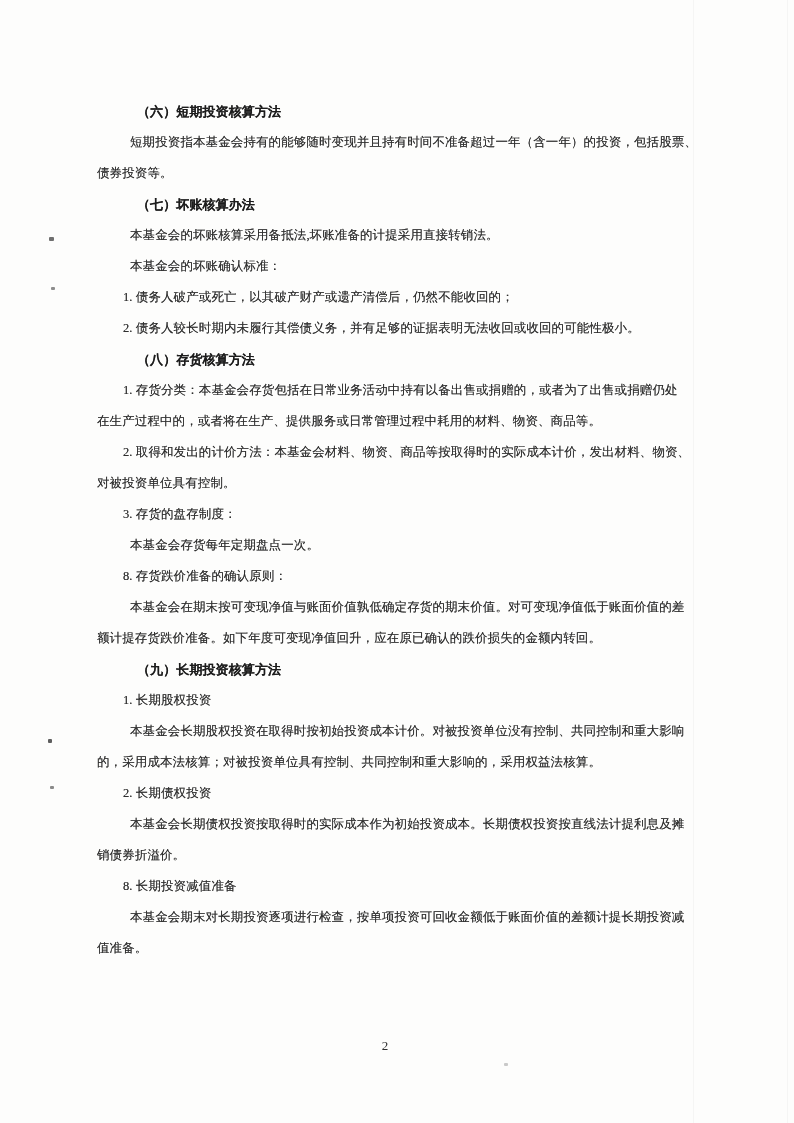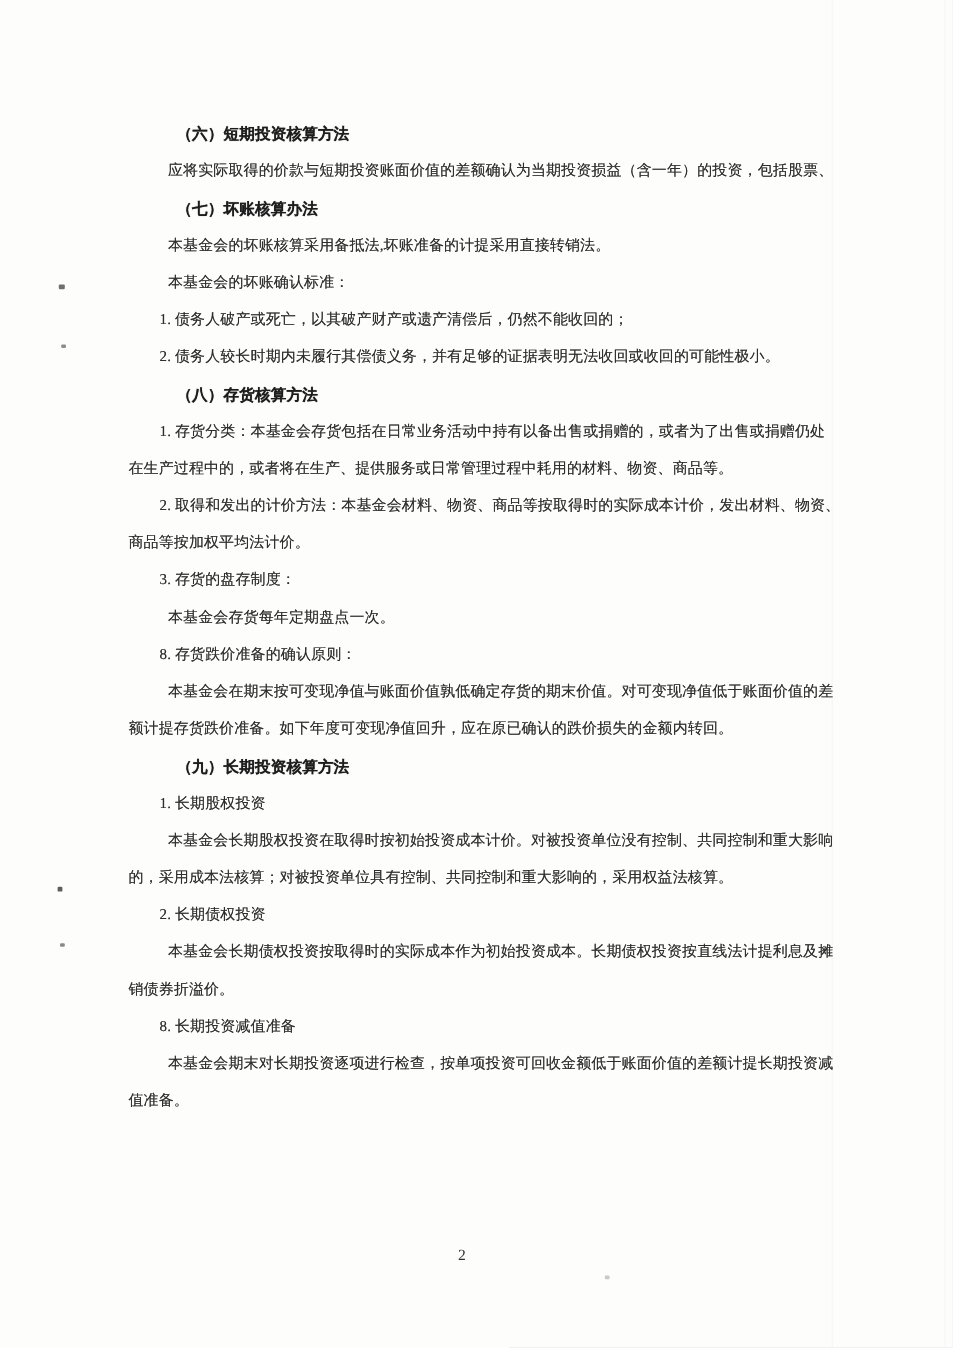--- a/index.html
+++ b/index.html
@@ -21,21 +21,21 @@
   .streak {
     position: absolute;
     top: 0;
     bottom: 0;
     width: 1px;
     background: rgba(90, 90, 90, 0.05);
   }
   .content {
     position: absolute;
     top: 96px;
-    left: 107px;
+    left: 97px;
     width: 640px;
   }
   .block { margin: 0; padding: 0; }
   .line {
     display: block;
     line-height: 31px;
     height: 31px;
     font-size: 12.5px;
     letter-spacing: 0.1px;
     white-space: nowrap;
@@ -73,21 +73,22 @@
 <div class="page">
 
   <div class="streak" style="left: 693px;"></div>
   <div class="streak" style="left: 787px;"></div>
 
   <div class="content" id="content">
       <div class="block heading">
         <span class="line first">（六）短期投资核算方法</span>
       </div>
       <div class="block body">
-        <span class="line first">应将实际取得的价款与短期投资账面价值的差额确认为当期投资损益（含一年）的投资，包括股票、</span>
+        <span class="line first">短期投资指本基金会持有的能够随时变现并且持有时间不准备超过一年（含一年）的投资，包括股票、</span>
+        <span class="line">债券投资等。</span>
       </div>
       <div class="block heading">
         <span class="line first">（七）坏账核算办法</span>
       </div>
       <div class="block body">
         <span class="line first">本基金会的坏账核算采用备抵法,坏账准备的计提采用直接转销法。</span>
       </div>
       <div class="block body">
         <span class="line first">本基金会的坏账确认标准：</span>
       </div>
@@ -99,21 +100,21 @@
       </div>
       <div class="block heading">
         <span class="line first">（八）存货核算方法</span>
       </div>
       <div class="block body">
         <span class="line first num">1. 存货分类：本基金会存货包括在日常业务活动中持有以备出售或捐赠的，或者为了出售或捐赠仍处</span>
         <span class="line">在生产过程中的，或者将在生产、提供服务或日常管理过程中耗用的材料、物资、商品等。</span>
       </div>
       <div class="block body">
         <span class="line first num">2. 取得和发出的计价方法：本基金会材料、物资、商品等按取得时的实际成本计价，发出材料、物资、</span>
-        <span class="line">商品等按加权平均法计价。</span>
+        <span class="line">对被投资单位具有控制。</span>
       </div>
       <div class="block body">
         <span class="line first num">3. 存货的盘存制度：</span>
       </div>
       <div class="block body">
         <span class="line first">本基金会存货每年定期盘点一次。</span>
       </div>
       <div class="block body">
         <span class="line first num">8. 存货跌价准备的确认原则：</span>
       </div>

